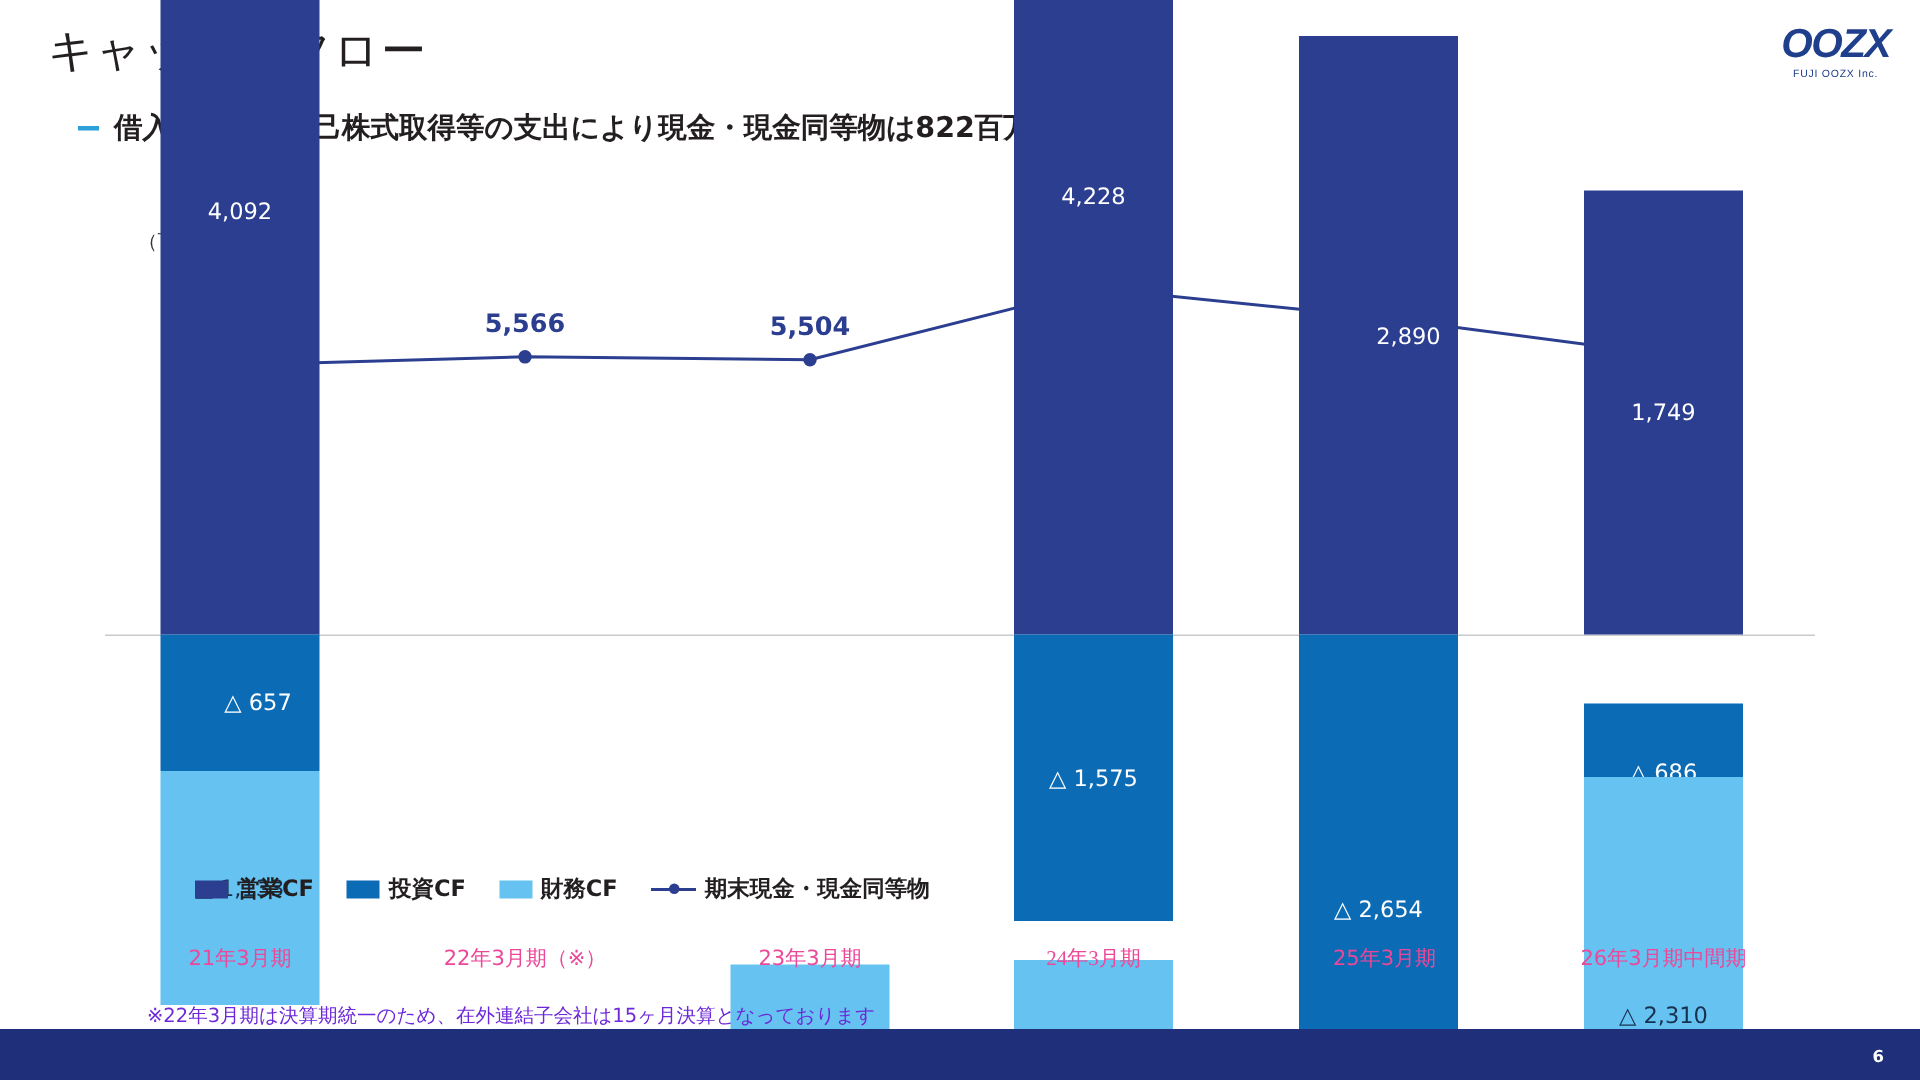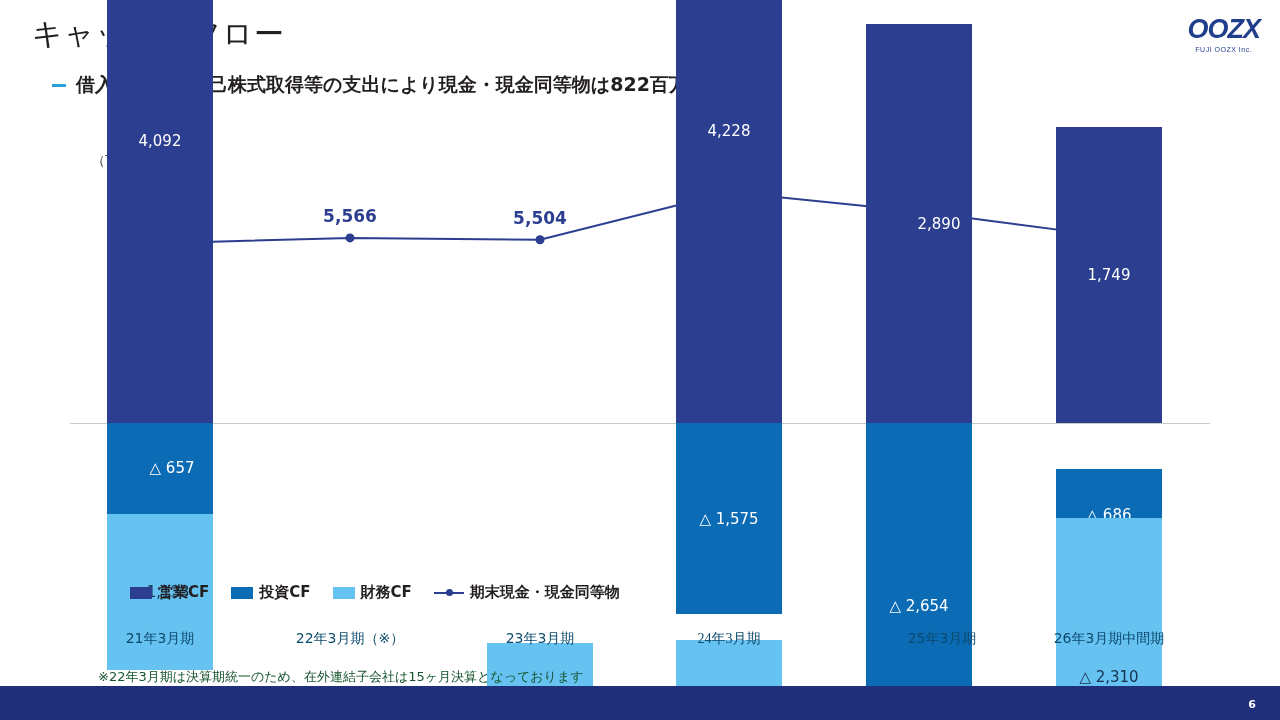--- a/index.html
+++ b/index.html
@@ -86,28 +86,28 @@
   .sw-line::before {
     content:""; position:absolute; left:0; top:5px; width:30px; height:2px; background:#2c3e8f;
   }
   .sw-line::after {
     content:""; position:absolute; left:12px; top:2px; width:7px; height:7px; border-radius:50%; background:#2c3e8f;
   }
 
   
   .xlabels { position: absolute; left: 70px; top: 630px; width: 1140px; height: 20px; }
   .xlabel {
-    position: absolute; font-size: 14px; color: #0c4a6e; text-align: center;
+    position: absolute; font-size: 14px; color: #ec4899; text-align: center;
     font-family: "DejaVu Sans", sans-serif; transform: translateX(-50%);
     white-space: nowrap;
   }
 
   .note {
     position: absolute; left: 98px; top: 668px;
-    font-size: 13px; color: #14532d; font-family: "DejaVu Sans", sans-serif;
+    font-size: 13px; color: #6d28d9; font-family: "DejaVu Sans", sans-serif;
   }
 
   
   .footer {
     position: absolute; left:0; bottom:0; width: 1280px; height: 34px;
     background: #1f2f7a;
   }
   .page-num {
     position: absolute; right: 24px; bottom: 9px;
     font-size: 11px; font-weight: bold; color: #ffffff;
@@ -191,21 +191,21 @@
       <span class="sw-line"></span>
       <span>期末現金・現金同等物</span>
     </div>
   </div>
 
   <div class="xlabels" id="xlabels">
       <div class="xlabel" style="left: 90px;">21年3月期</div>
       <div class="xlabel" style="left: 280px;">22年3月期（※）</div>
       <div class="xlabel" style="left: 470px;">23年3月期</div>
       <div class="xlabel" style="left: 659px; font-family: Liberation Serif, serif;">24年3月期</div>
-      <div class="xlabel" style="left: 872px;">25年3月期</div>
+      <div class="xlabel" style="left: 853px;">25年3月期</div>
       <div class="xlabel" style="left: 1039px;">26年3月期中間期</div>
     </div>
 
   <div class="note">※22年3月期は決算期統一のため、在外連結子会社は15ヶ月決算となっております</div>
 
   <div class="footer"></div>
   <div class="page-num">6</div>
 </div>
 
 </body></html>

